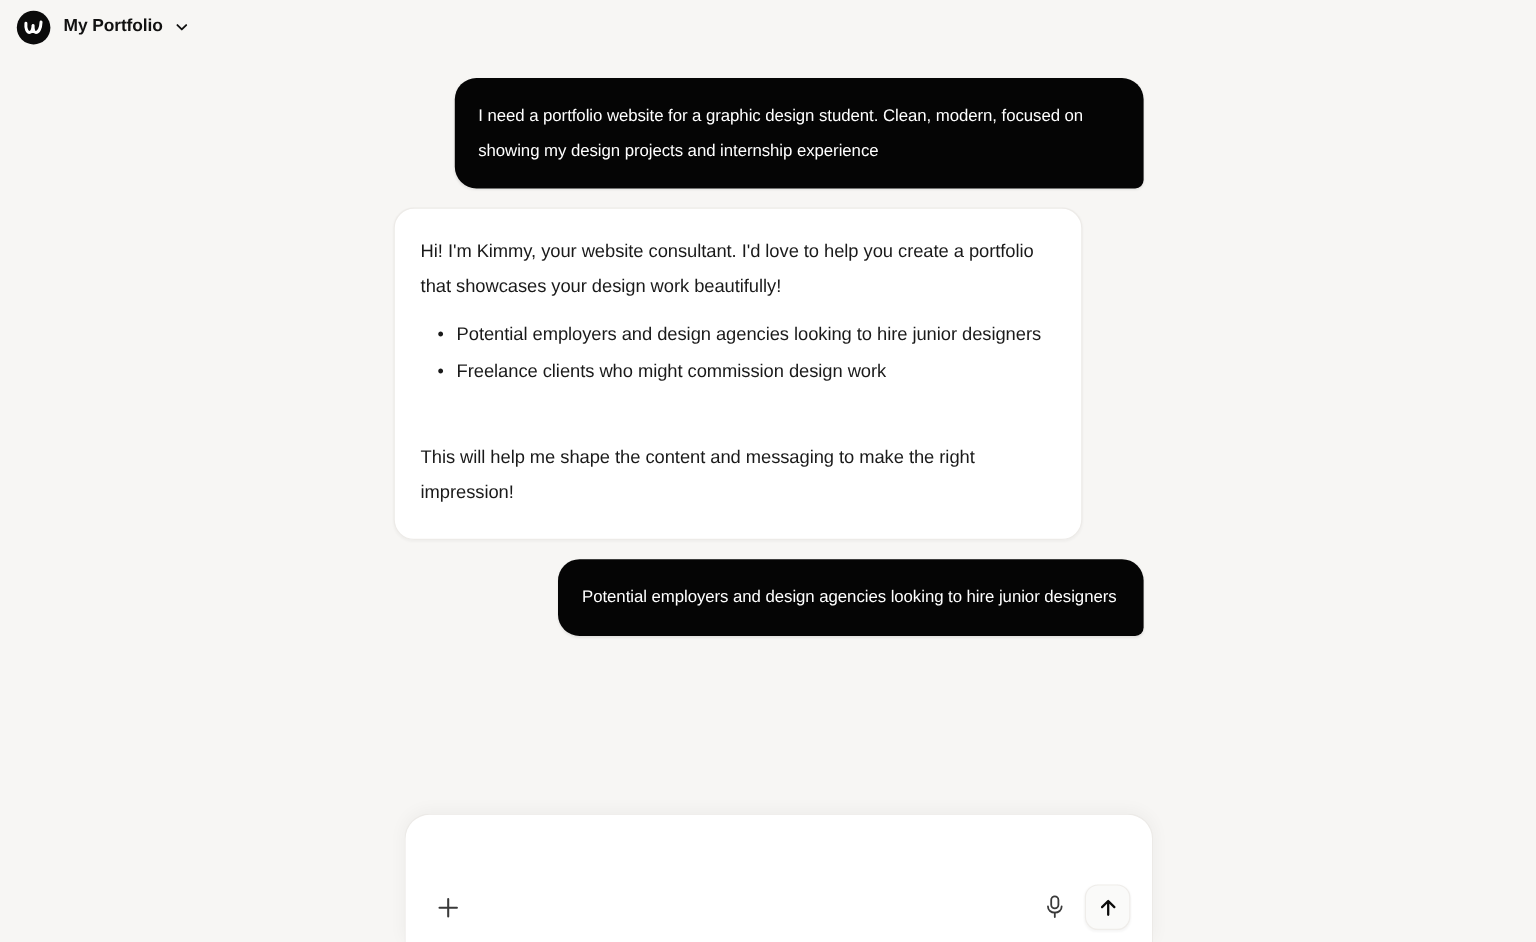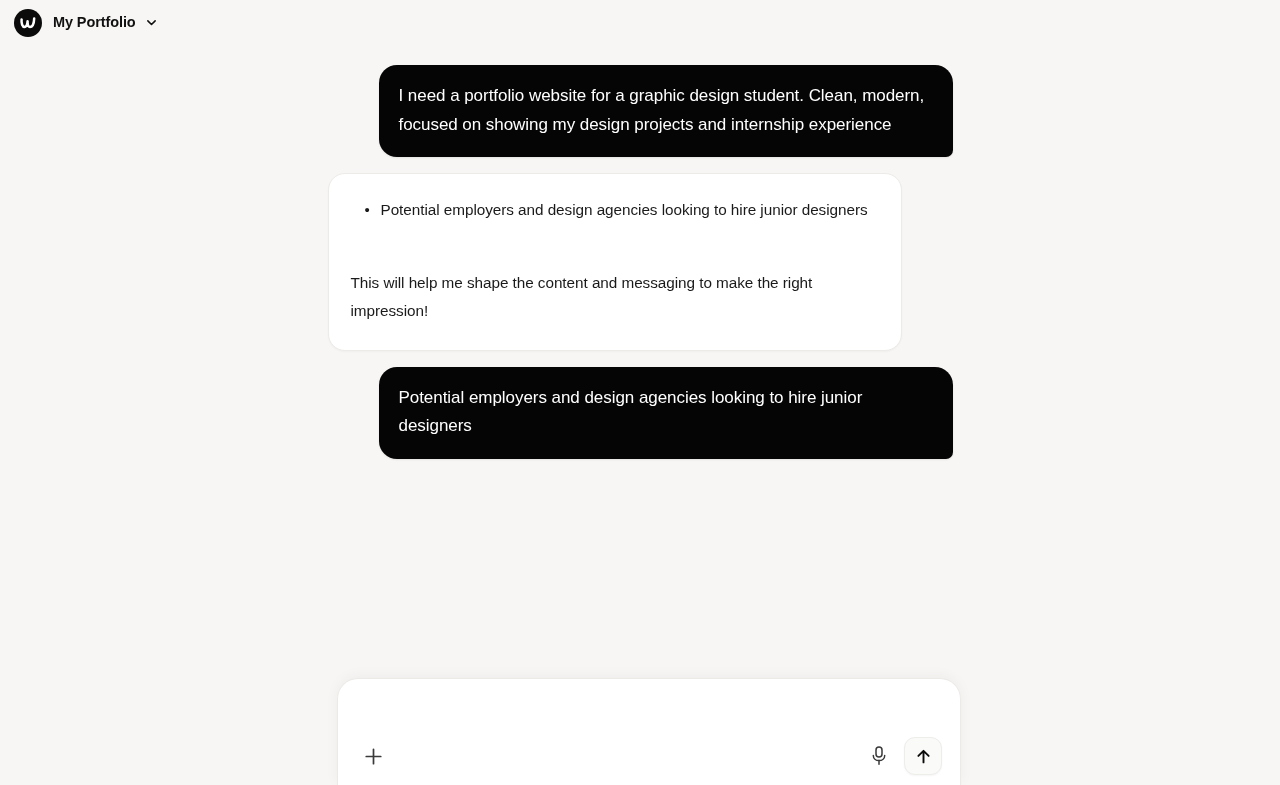--- a/index.html
+++ b/index.html
@@ -78,21 +78,21 @@
   .row.assistant { justify-content: flex-start; }
 
   
   .bubble-user {
     background: #050505;
     color: #FFFFFF;
     border-radius: 18px 18px 7px 18px;
     padding: 17px 22px 18px 20px;
     max-width: 574px;
     box-sizing: border-box;
-    font-size: 17px;
+    font-size: 14px;
     line-height: 28.5px;
     letter-spacing: -0.05px;
     box-shadow: 0 1px 2px rgba(0,0,0,0.08);
   }
 
   
   .bubble-assistant {
     background: #FFFFFF;
     border: 1px solid #EDEBE8;
     border-radius: 17px;
@@ -213,22 +213,24 @@
 
 <div class="chat-area">
   <div class="chat-inner">
 
     <div class="row user">
       <div class="bubble-user">I need a portfolio website for a graphic design student. Clean, modern, focused on showing my design projects and internship experience</div>
     </div>
 
     <div class="row assistant">
       <div class="bubble-assistant">
+        <p>Hi! I'm Kimmy, your website consultant. I'd love to help you create a portfolio that showcases your design work beautifully!</p>
         <ul>
           <li>Potential employers and design agencies looking to hire junior designers</li>
+          <li>Freelance clients who might commission design work</li>
         </ul>
         <p>This will help me shape the content and messaging to make the right impression!</p>
       </div>
     </div>
 
     <div class="row user">
       <div class="bubble-user">Potential employers and design agencies looking to hire junior designers</div>
     </div>
 
 

